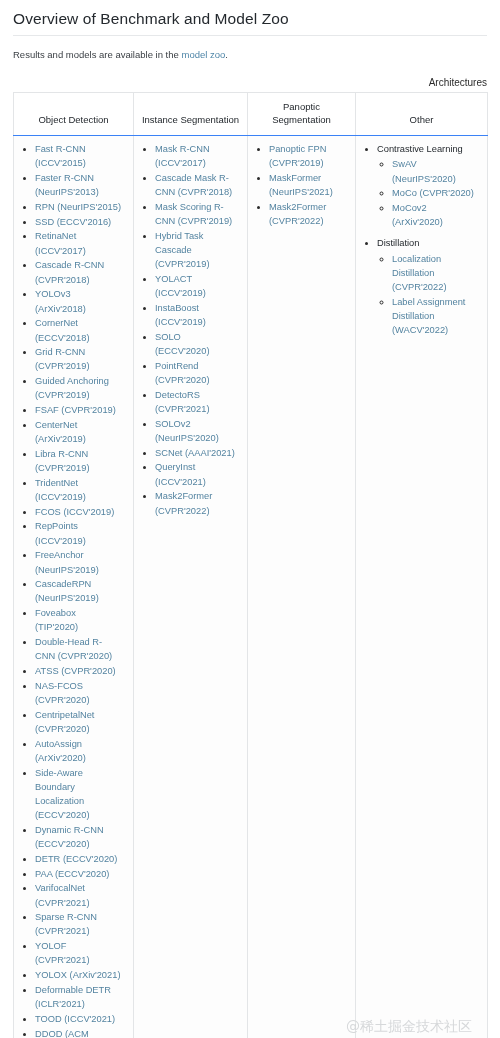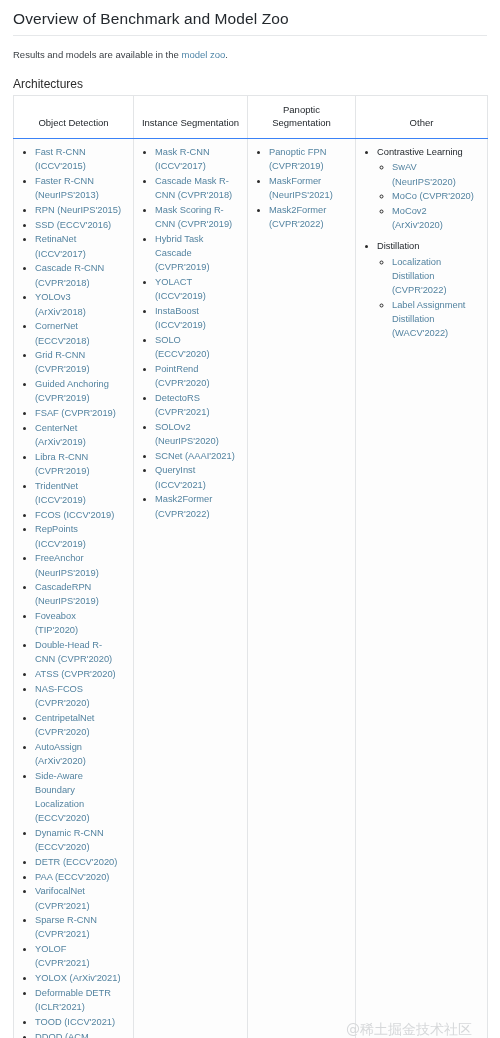--- a/index.html
+++ b/index.html
@@ -47,22 +47,22 @@
     color: #3a3f44;
     margin: 12px 0 0 0;
   }
   .intro a {
     color: #4f86a8;
     text-decoration: none;
   }
 
   
   .table-caption {
-    text-align: left;
-    font-size: 12px;
+    text-align: right;
+    font-size: 10px;
     color: #2b2b2b;
     margin: 14px 0 4px 0;
     width: 474px;
   }
 
   
   .arch-table {
     border-collapse: collapse;
     width: 474px;
     table-layout: fixed;

